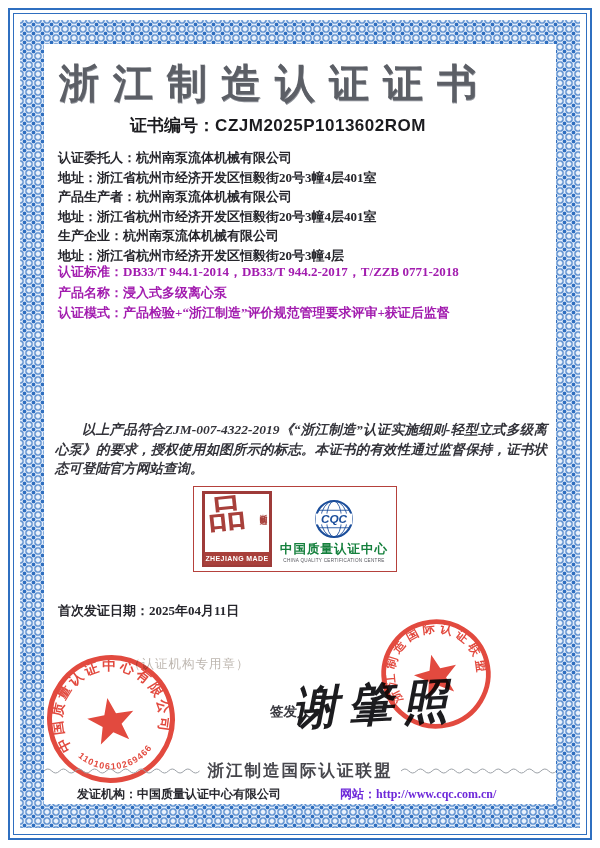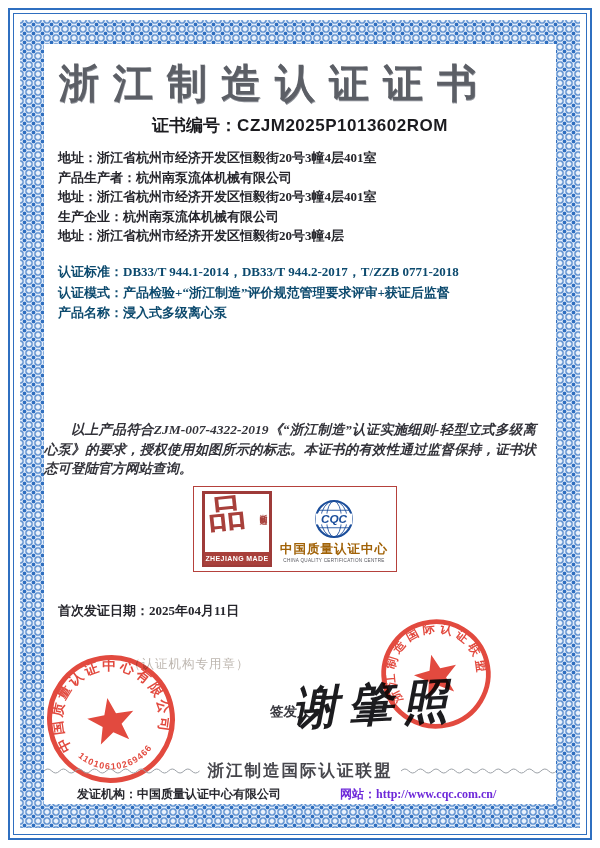--- a/index.html
+++ b/index.html
@@ -21,32 +21,32 @@
   }
   .content-bg{position:absolute;inset:44px;background:#fff;}
 
   
   .title{
     position:absolute;top:56px;left:0;width:536px;text-align:center;
     font-size:40px;font-weight:700;color:#5c5f66;letter-spacing:14px;text-indent:14px;
     text-shadow:0.6px 0.6px 0 #90939a;
   }
   .certno{
-    position:absolute;top:114px;left:0;width:600px;text-align:center;
+    position:absolute;top:114px;left:0;width:556px;text-align:center;
     font-size:17px;font-weight:700;color:#1b1b1f;
   }
   .certno .val{font-family:"Liberation Sans","DejaVu Sans",sans-serif;letter-spacing:0.5px;}
 
   
   .parties{position:absolute;left:58px;top:148px;font-size:13px;font-weight:700;line-height:19.5px;color:#26262c;}
-  .details{position:absolute;left:58px;top:262px;font-size:13px;font-weight:700;line-height:20.5px;color:#0c4a6e;}
+  .details{position:absolute;left:58px;top:262px;font-size:13px;font-weight:700;line-height:20.5px;color:#a21caf;}
 
   
   .statement{
-    position:absolute;left:44px;top:420px;width:492px;
+    position:absolute;left:55px;top:420px;width:492px;
     font-size:13.5px;line-height:19.5px;color:#33333a;font-style:italic;font-weight:600;
     text-indent:2em;text-align:justify;
   }
 
   
   .markbox{
     position:absolute;left:193px;top:486px;width:202px;height:84px;
     border:1.5px solid #b5413c;background:#fff;display:flex;align-items:center;
   }
   .zj-logo{position:relative;width:64px;height:70px;margin-left:8px;border:3px solid #9e3b39;background:#fff;}
@@ -58,21 +58,21 @@
     position:absolute;right:1px;top:14px;writing-mode:vertical-rl;
     font-size:7.5px;font-weight:700;color:#a8403b;letter-spacing:1px;
   }
   .zj-banner{
     position:absolute;left:-1px;right:-1px;bottom:-1px;height:13px;background:#a8403b;
     color:#fff;font-size:7px;font-weight:700;text-align:center;line-height:13px;
     font-family:"Liberation Sans","DejaVu Sans",sans-serif;letter-spacing:0.4px;
   }
   .cqc-block{flex:1;display:flex;flex-direction:column;align-items:center;justify-content:center;padding-top:2px;}
   .cqc-globe{width:42px;height:42px;}
-  .cqc-cn{font-size:12.5px;font-weight:700;color:#a16207;letter-spacing:1px;margin-top:1px;}
+  .cqc-cn{font-size:12.5px;font-weight:700;color:#15803d;letter-spacing:1px;margin-top:1px;}
   .cqc-en{font-size:4.6px;color:#55555c;letter-spacing:0.3px;font-family:"Liberation Sans",sans-serif;}
 
   
   .dates{position:absolute;left:58px;top:600px;font-size:13px;font-weight:700;line-height:22px;color:#26262c;}
 
   
   .seal{position:absolute;opacity:0.92;mix-blend-mode:multiply;}
   .seal-left{left:44px;top:652px;width:134px;height:134px;transform:rotate(-10deg);}
   .seal-right{left:379px;top:617px;width:114px;height:114px;transform:rotate(-14deg);}
   .seal-note{position:absolute;left:128px;top:656px;font-size:12.5px;color:#bdb6af;letter-spacing:1px;}
@@ -101,31 +101,32 @@
 
   <div class="frame-outer"></div>
   <div class="frame-inner"></div>
   <div class="band"></div>
   <div class="content-bg"></div>
 
   <div class="title">浙江制造认证证书</div>
   <div class="certno"><span>证书编号：</span><span class="val">CZJM2025P1013602ROM</span></div>
 
   <div class="parties">
+    <div>认证委托人：杭州南泵流体机械有限公司</div>
     <div>地址：浙江省杭州市经济开发区恒毅街20号3幢4层401室</div>
     <div>产品生产者：杭州南泵流体机械有限公司</div>
     <div>地址：浙江省杭州市经济开发区恒毅街20号3幢4层401室</div>
     <div>生产企业：杭州南泵流体机械有限公司</div>
     <div>地址：浙江省杭州市经济开发区恒毅街20号3幢4层</div>
   </div>
 
   <div class="details">
     <div>认证标准：DB33/T 944.1-2014，DB33/T 944.2-2017，T/ZZB 0771-2018</div>
+    <div>产品名称：浸入式多级离心泵</div>
     <div>认证模式：产品检验+“浙江制造”评价规范管理要求评审+获证后监督</div>
-    <div>产品名称：浸入式多级离心泵</div>
   </div>
 
   <div class="statement">以上产品符合ZJM-007-4322-2019《“浙江制造”认证实施细则-轻型立式多级离心泵》的要求，授权使用如图所示的标志。本证书的有效性通过监督保持，证书状态可登陆官方网站查询。</div>
 
   <div class="markbox">
     <div class="zj-logo">
       <div class="zj-glyph">品</div>
       <div class="zj-vert">浙江制造</div>
       <div class="zj-banner">ZHEJIANG MADE</div>
     </div>

